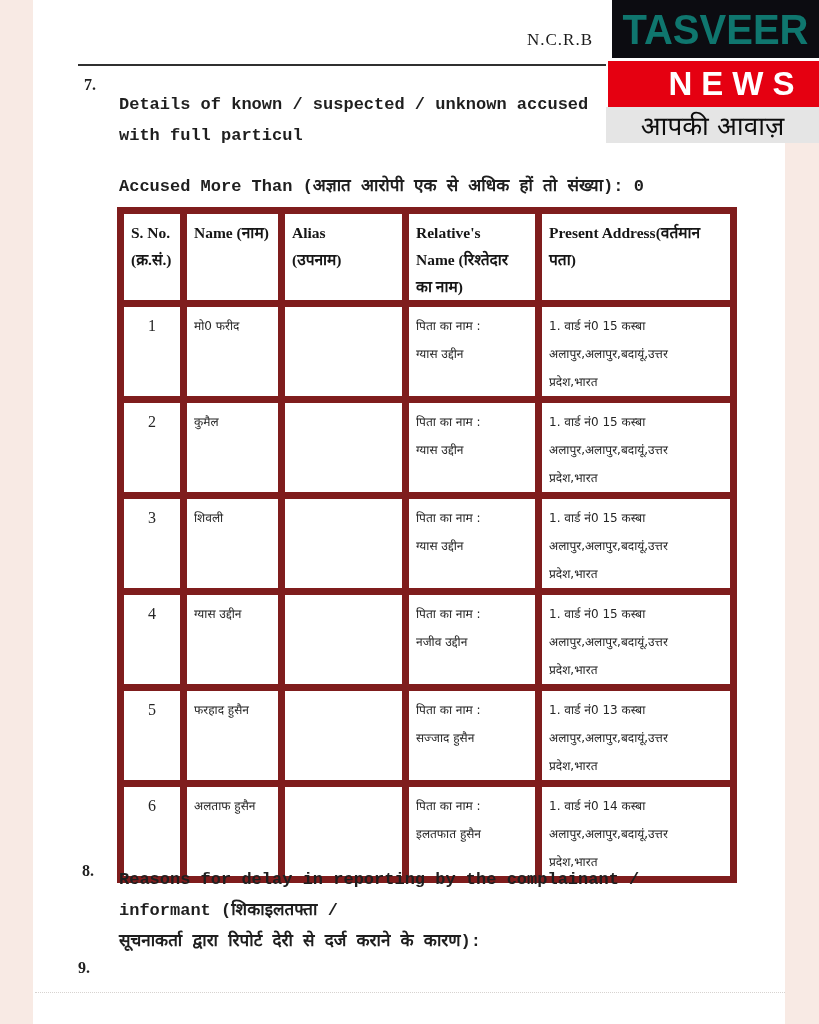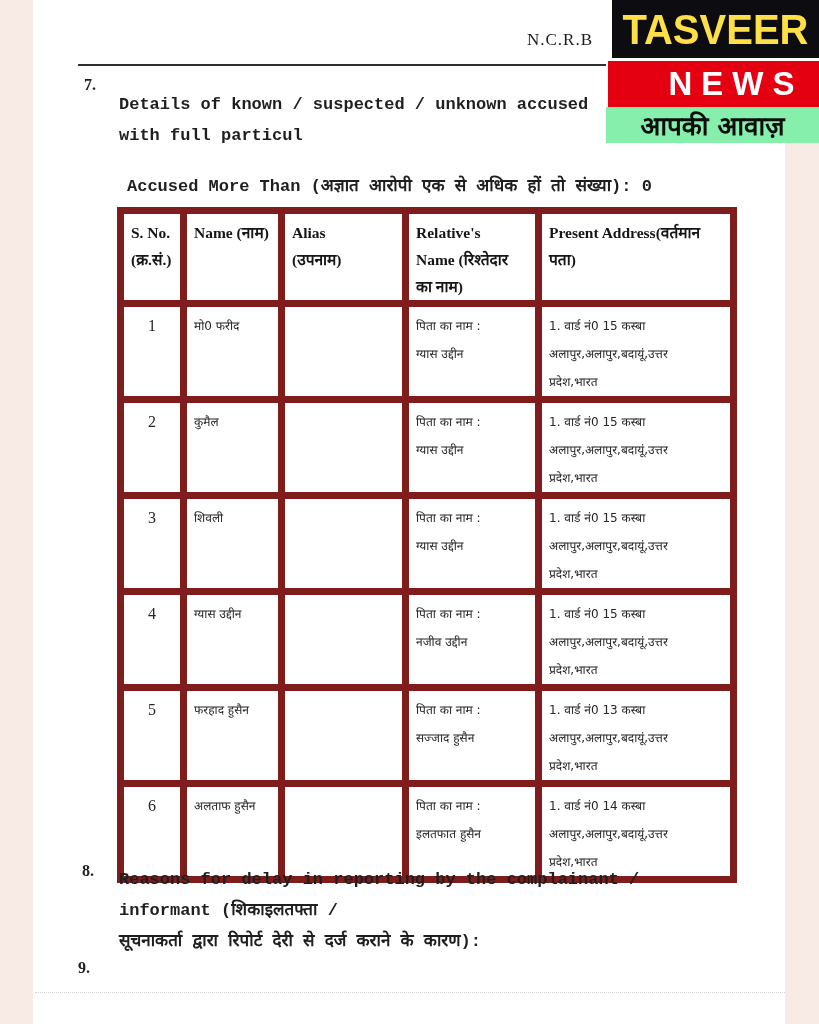--- a/index.html
+++ b/index.html
@@ -31,56 +31,56 @@
     background: #303030;
   }
 
   
   .logo {
     left: 606px; top: 0; width: 213px; height: 143px;
     background: #ffffff; z-index: 6;
   }
   .logo .box-black {
     position: absolute; left: 6px; top: 0; width: 207px; height: 58px;
-    background: #0c0c11; color: #fde047;
+    background: #0c0c11; color: #0f766e;
     display: flex; align-items: center; justify-content: center;
     font-family: "Liberation Sans", sans-serif;
     font-weight: bold; font-size: 40px; letter-spacing: 0px;
     transform-origin: center; 
   }
   .logo .box-black span { display:inline-block; transform: scaleY(1.08); }
   .logo .box-red {
     position: absolute; left: 2px; top: 61px; width: 211px; height: 46px;
     background: #e50011; color: #ffffff;
     display: flex; align-items: center; justify-content: center;
     font-family: "Liberation Sans", sans-serif;
     font-weight: bold; font-size: 33px; letter-spacing: 9px; text-indent: 9px; padding-left: 18px;
   }
   .logo .tagline {
     position: absolute; left: 0; top: 107px; width: 213px; height: 36px;
-    background: #86efac; color: #0d0d0d;
+    background: #e5e5e5; color: #0d0d0d;
     display: flex; align-items: center; justify-content: center;
     font-family: "DejaVu Sans", "Liberation Sans", sans-serif;
-    font-weight: bold; font-size: 26px;
+    font-weight: normal; font-size: 26px;
   }
 
   
   .item-num {
     font-weight: bold; font-size: 16px;
     font-family: "Liberation Serif", serif;
   }
   .item-text {
     font-weight: bold; font-size: 17px; line-height: 31px;
     font-family: Liberation Mono, monospace;
     white-space: pre-line;
   }
   .s7-num  { left: 84px;  top: 76px; }
   .s7-en   { left: 119px; top: 89px;  width: 500px; }
   .s7-hi   { left: 119px; top: 117px; width: 520px; font-family: "DejaVu Sans", "Liberation Sans", sans-serif; font-size: 17px; }
-  .s7-accused { left: 127px; top: 171px; width: 560px; }
+  .s7-accused { left: 119px; top: 171px; width: 560px; }
 
   
   .accused-table {
     left: 117px; top: 207px;
   }
   table {
     border-collapse: collapse; table-layout: fixed;
     width: 613px;
   }
   th, td {

